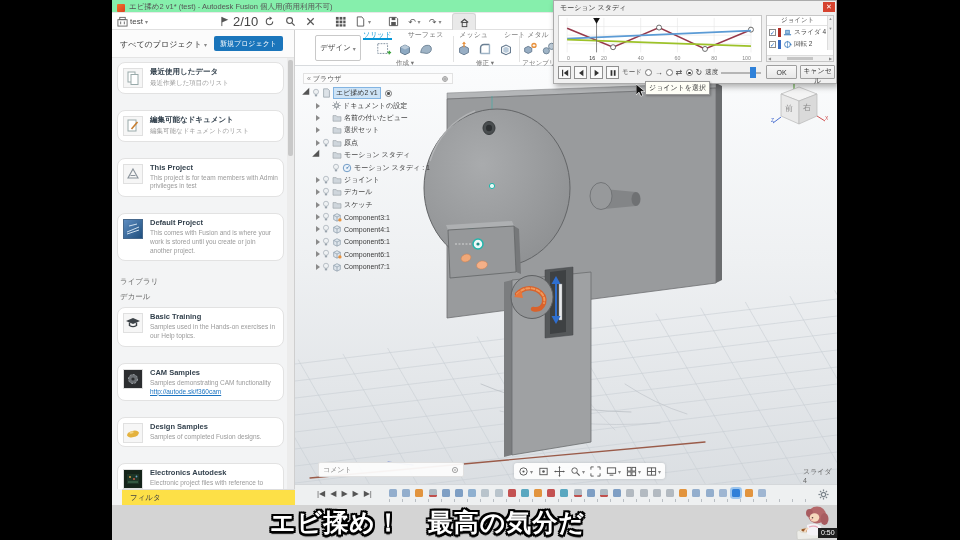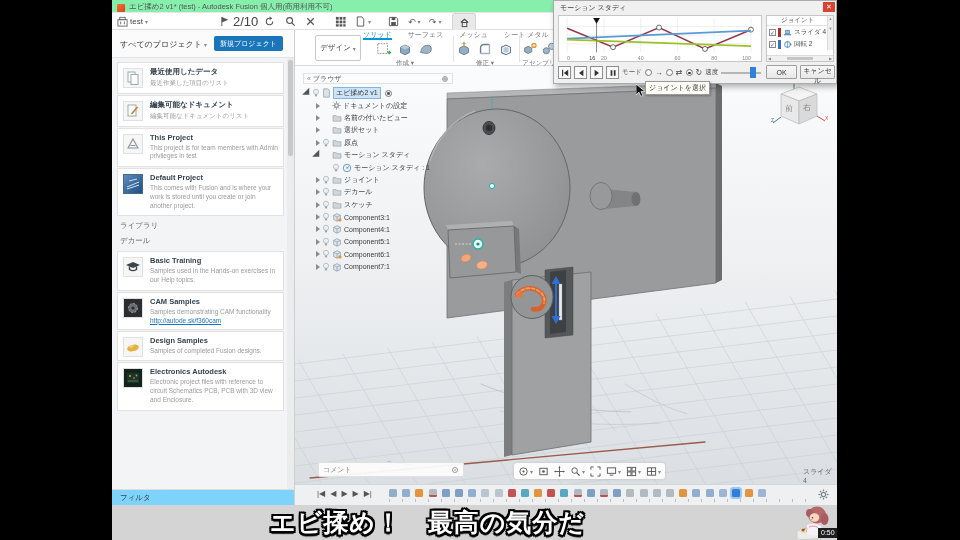--- a/index.html
+++ b/index.html
@@ -24,27 +24,27 @@
   .q-home { left:340px; width:24px; justify-content:center; background:#e9e9e9; border:1px solid #d5d5d5; border-bottom:none; border-radius:3px 3px 0 0; }
   .caret-sm { font-size:6px; color:#888; }
   .qicon { width:11px; height:11px; display:inline-block; }
 
   
   .data-panel { position:absolute; left:0; top:30px; width:183px; height:475px; background:#f3f4f5; border-right:1px solid #cfcfcf; }
   .dp-head { position:absolute; left:0; top:0; width:100%; height:28px; background:#fbfbfb; border-bottom:1px solid #e4e4e4; }
   .dp-head-label { position:absolute; left:8px; top:9px; font-size:8px; color:#333; }
   .dp-new-btn { position:absolute; right:11px; top:6px; height:15px; line-height:15px; padding:0 6px; background:#1a75bb; color:#fff; font-size:7px; border-radius:2px; border:none; }
   .dp-body { position:absolute; left:0; top:28px; right:7px; bottom:16px; overflow:hidden; padding:4px 3px 0 5px; }
-  .card { position:relative; background:#fff; border:1px solid #e2e2e2; border-radius:0; margin-bottom:1px; padding:4px 5px 5px 32px; min-height:26px; }
+  .card { position:relative; background:#fff; border:1px solid #e2e2e2; border-radius:8px; margin-bottom:16px; padding:4px 5px 5px 32px; min-height:26px; }
   .card .ci { position:absolute; left:5px; top:5px; width:20px; height:20px; border:1px solid #e0e0e0; background:#f6f6f6; display:flex; align-items:center; justify-content:center; overflow:hidden; }
   .card-title { font-size:7.5px; font-weight:bold; color:#34424e; }
   .card-desc { font-size:6.5px; color:#9a9a9a; line-height:1.35; margin-top:2px; }
   .card-link { font-size:6.5px; color:#1a73c0; text-decoration:underline; }
   .dp-section { font-size:7.5px; color:#666; margin:5px 0 5px 3px; }
-  .dp-filter { position:absolute; left:0; bottom:0; width:100%; height:16px; background:#7dd3fc; border-top:1px solid #ddd; font-size:7.5px; color:#444; line-height:16px; padding-left:8px; }
+  .dp-filter { position:absolute; left:10px; bottom:0; width:100%; height:16px; background:#fde047; border-top:1px solid #ddd; font-size:7.5px; color:#444; line-height:16px; padding-left:8px; }
   .dp-scroll { position:absolute; right:0; top:28px; bottom:16px; width:7px; background:#ececec; }
   .dp-thumb { position:absolute; left:1px; top:2px; width:5px; height:96px; background:#c8c8c8; border-radius:2px; }
 
   
   .main { position:absolute; left:183px; top:30px; width:542px; height:475px; }
   .ribbon { position:absolute; left:0; top:0; width:100%; height:36px; background:#fff; border-bottom:1px solid #d8dbde; }
   .design-box { position:absolute; left:20px; top:5px; width:46px; height:26px; border:1px solid #c9c9c9; border-radius:2px; font-size:7.5px; color:#444; display:flex; align-items:center; justify-content:center; gap:2px; background:#fff; }
   .rtabs { position:absolute; left:68px; top:0; height:10px; display:flex; gap:16px; }
   .rtab { font-size:7px; color:#777; line-height:10px; }
   .rtab.active { color:#0696d7; border-bottom:2px solid #0696d7; }

